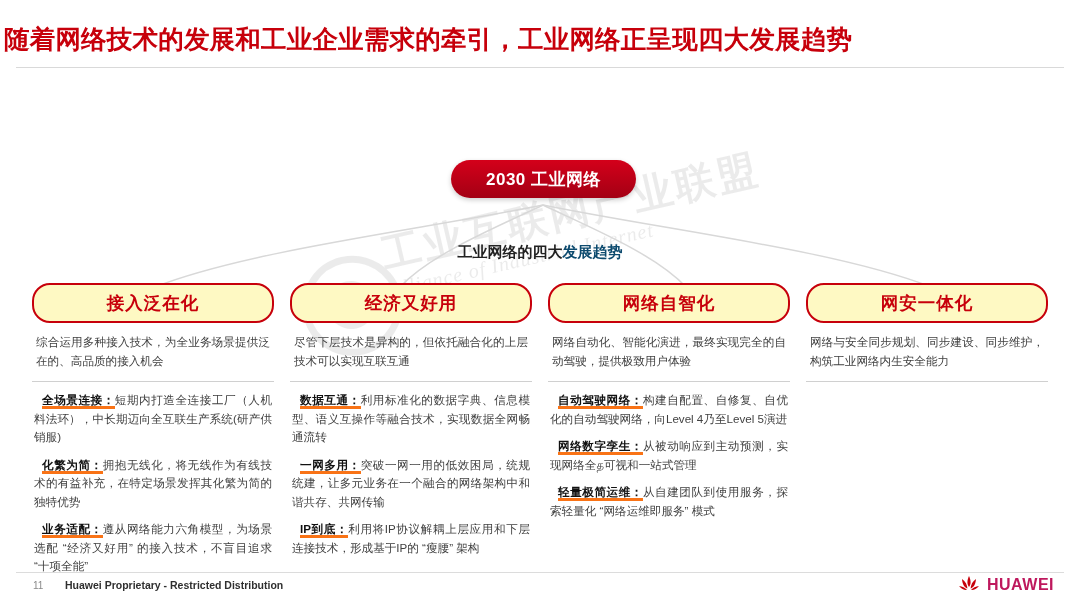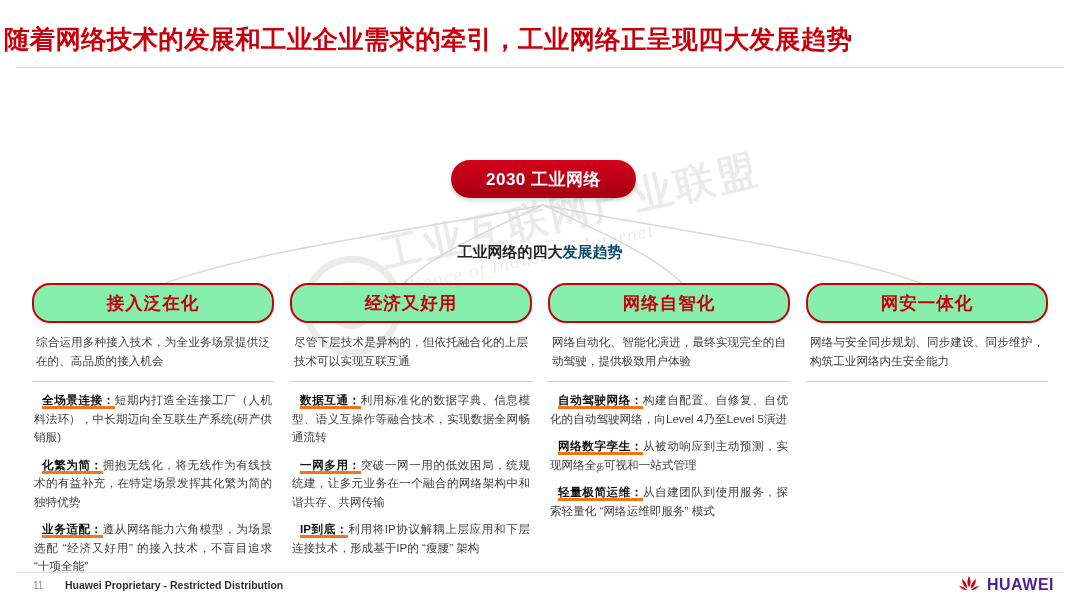--- a/index.html
+++ b/index.html
@@ -166,21 +166,21 @@
     height: 36px;
     border: 2px solid #c7000b;
     border-radius: 18px;
     display: flex;
     align-items: center;
     justify-content: center;
     color: #c7000b;
     font-size: 17.5px;
     font-weight: bold;
     letter-spacing: 1px;
-    background: #86efac;
+    background: #fef9c3;
   }
   .col-lead {
     margin-top: 10px;
     font-size: 11.6px;
     line-height: 1.62;
     color: #3f3f3f;
     text-align: justify;
     padding: 0 4px;
     min-height: 40px;
   }
@@ -236,21 +236,21 @@
     position: absolute;
     right: 26px;
     top: 575px;
     display: flex;
     align-items: center;
     gap: 7px;
   }
   .brand-name {
     font-size: 16px;
     font-weight: bold;
-    color: #4c1d95;
+    color: #be185d;
     letter-spacing: 0.5px;
   }
 </style>
 </head>
 <body>
 
 <div class="slide">
 
   <div class="title-bar">
     <div class="title-text">随着网络技术的发展和工业企业需求的牵引，工业网络正呈现四大发展趋势</div>

